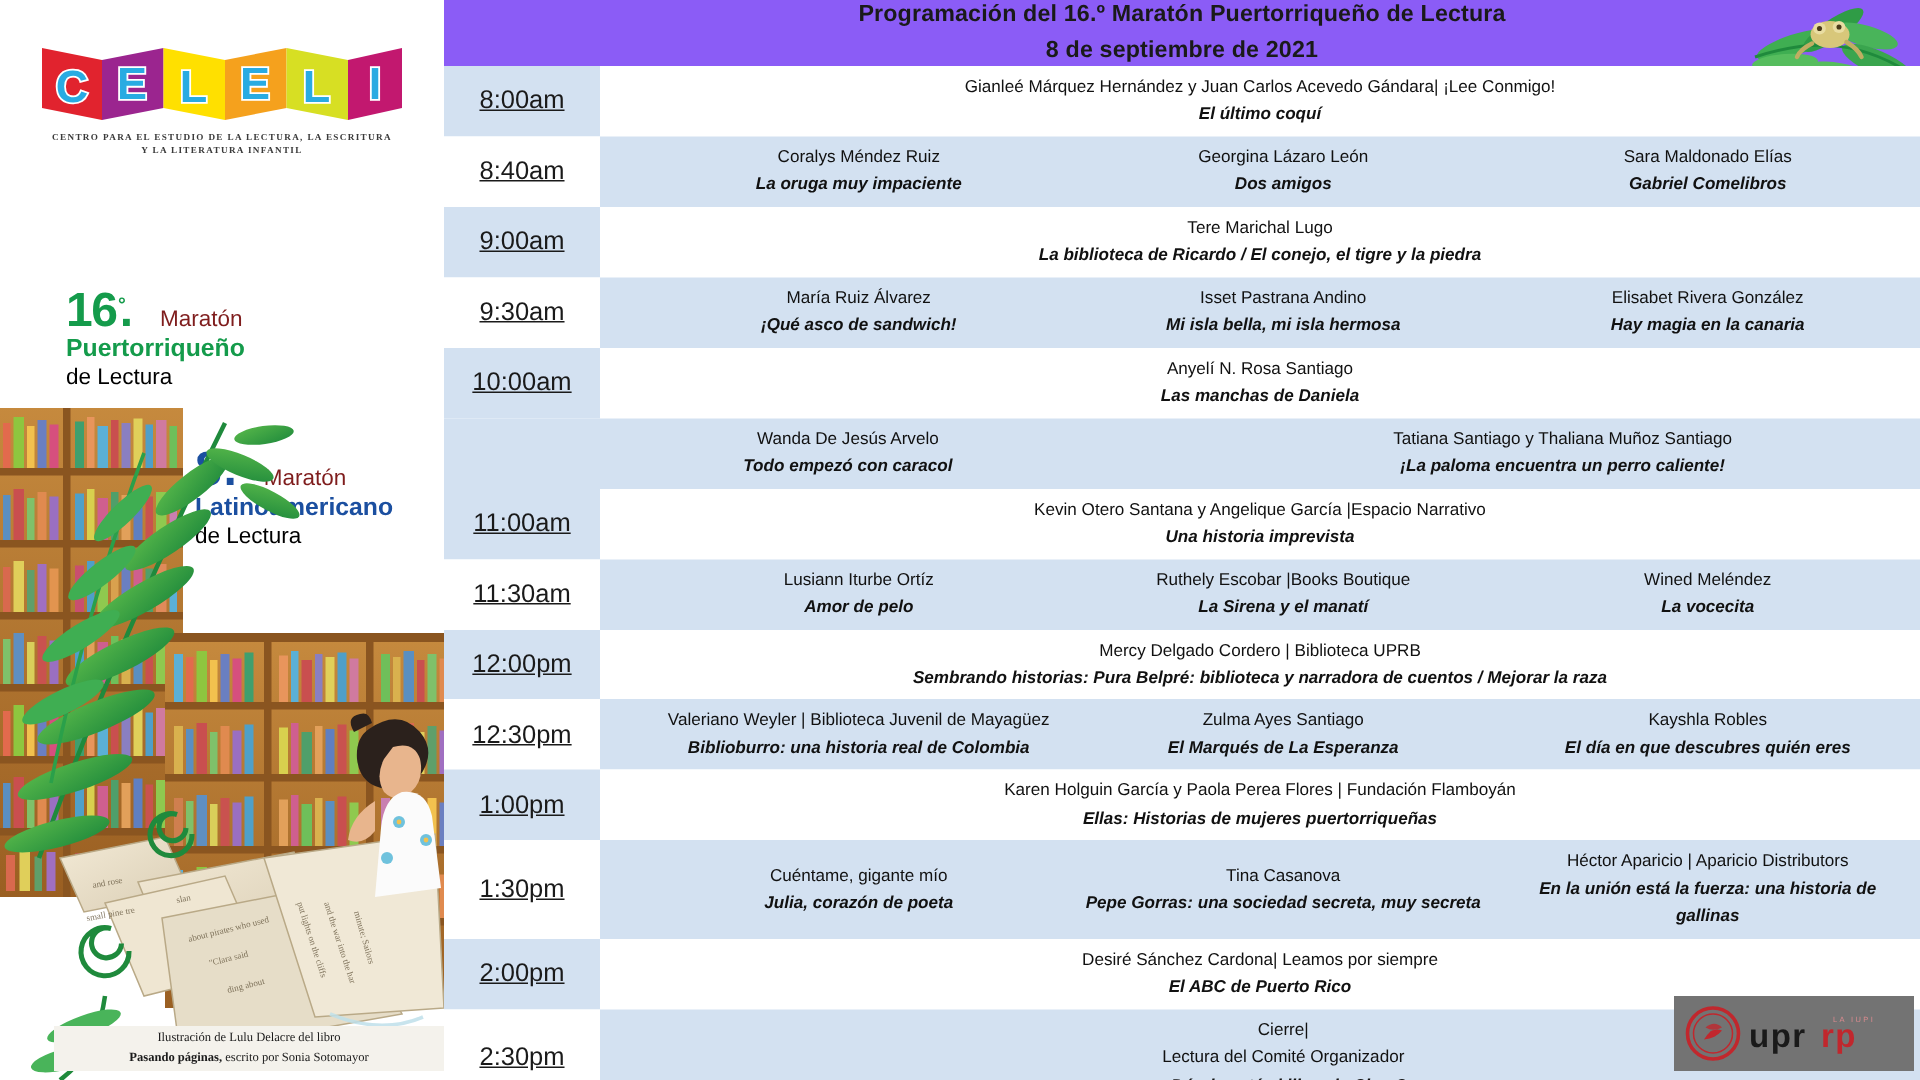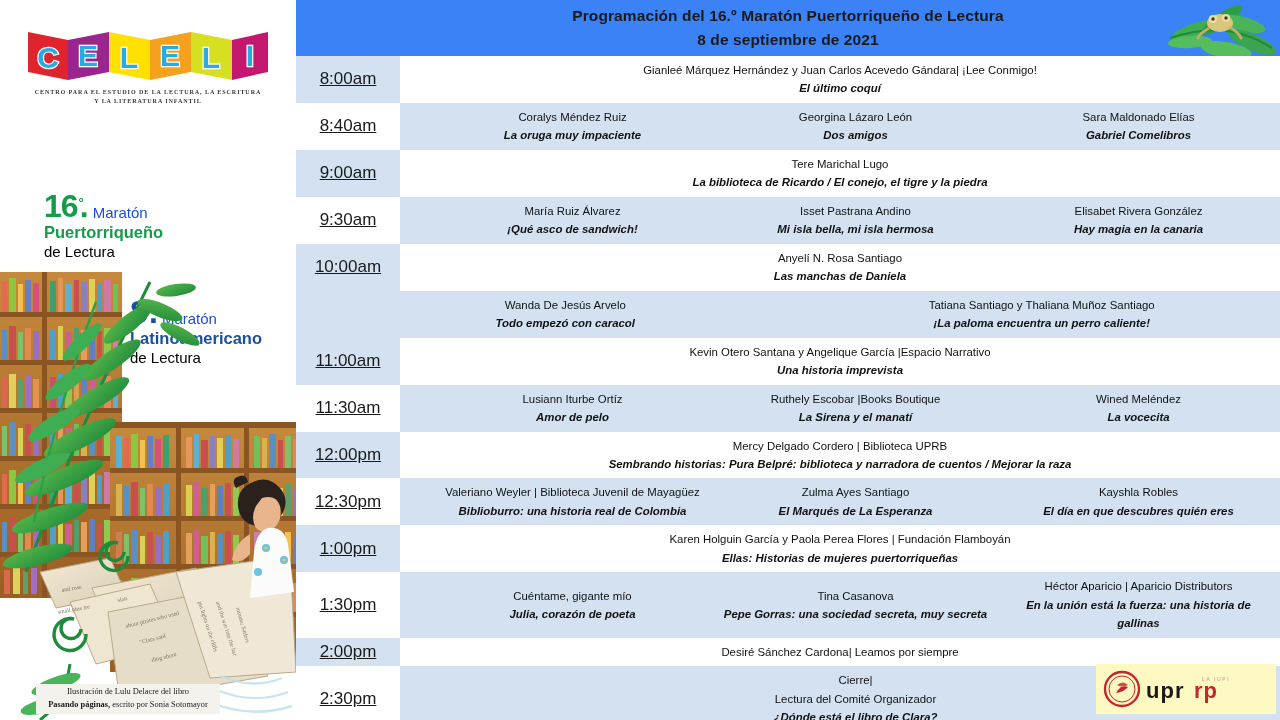--- a/index.html
+++ b/index.html
@@ -37,45 +37,45 @@
   }
 
   
   .mar-block{position:absolute;font-family:"Liberation Sans",sans-serif;}
   .mar16{left:44px;top:190px;}
   .mar8{left:130px;top:296px;}
   .mar-l1{display:flex;align-items:flex-end;line-height:1;}
   .mar-num{font-size:32px;font-weight:bold;letter-spacing:-1px;}
   .mar-ord{font-size:13px;font-weight:bold;position:relative;top:-13px;left:1px;}
   .mar-dot{font-size:32px;font-weight:bold;position:relative;left:-3px;}
-  .mar-word{font-size:15px;color:#1d4ed8;margin-left:1px;position:relative;top:-2px;}
+  .mar-word{font-size:15px;color:#7f1d1d;margin-left:15px;position:relative;top:-2px;}
   .mar-l2{font-size:16.5px;font-weight:bold;line-height:1.25;}
   .mar-l3{font-size:15px;color:#000000;line-height:1.25;}
   .green{color:#149b4b;}
   .blue{color:#1b4fa0;}
 
   
   #illus{position:absolute;left:0;top:272px;width:296px;height:448px;overflow:hidden;}
   #illus svg{display:block;}
   .credit{
-    position:absolute;left:36px;top:684px;width:184px;
+    position:absolute;left:36px;top:684px;width:260px;
     background:#f4f2ec;
     font-family:"Liberation Serif",serif;
     font-size:8.4px;color:#1b1b1b;text-align:center;
     line-height:1.5;padding:2px 3px 3px;
     box-sizing:border-box;
   }
   .credit b{font-weight:bold;}
 
   
   #sched{position:relative;width:984px;height:720px;flex:0 0 984px;}
   .hdr{
     position:relative;
-    height:56px;
-    background:#3b82f6;
+    height:44px;
+    background:#8b5cf6;
     display:flex;flex-direction:column;
     align-items:center;justify-content:center;
     text-align:center;
   }
   .hdr-t1,.hdr-t2{
     font-size:15.5px;font-weight:bold;color:#1a1a1a;letter-spacing:.1px;
     line-height:1.55;
     width:870px;
   }
   .leaf{position:absolute;right:2px;top:-2px;width:118px;height:72px;pointer-events:none;}
@@ -110,22 +110,22 @@
 
   
   .row.a .tcell{background:#d3e1f1;}
   .row.a .ccell{background:#ffffff;}
   .row.b .tcell{background:#ffffff;}
   .row.b .ccell{background:#d3e1f1;padding-left:31px;}
 
   
   .uprrp{
     position:absolute;right:4px;bottom:6px;
-    width:180px;height:50px;
-    background:#fef9c3;
+    width:160px;height:50px;
+    background:#737373;
     display:flex;align-items:center;
     padding-left:6px;box-sizing:border-box;
   }
   .uprrp svg{display:block;}
 </style>
 </head>
 <body>
 
 <div id="page">
 
@@ -679,20 +679,21 @@
               <div class="pname">Héctor Aparicio | Aparicio Distributors</div>
               <div class="ptitle">En la unión está la fuerza: una historia de gallinas</div>
             </div>
           </div>
         </div>
         <div class="row a">
           <div class="tcell">2:00pm</div>
           <div class="ccell">
             <div class="col full">
               <div class="pname">Desiré Sánchez Cardona| Leamos por siempre</div>
+              <div class="ptitle">El ABC de Puerto Rico</div>
             </div>
           </div>
         </div>
         <div class="row b">
           <div class="tcell">2:30pm</div>
           <div class="ccell">
             <div class="col full">
               <div class="pname">Cierre|</div>
               <div class="pmid">Lectura del Comité Organizador</div>
               <div class="ptitle">¿Dónde está el libro de Clara?</div>

